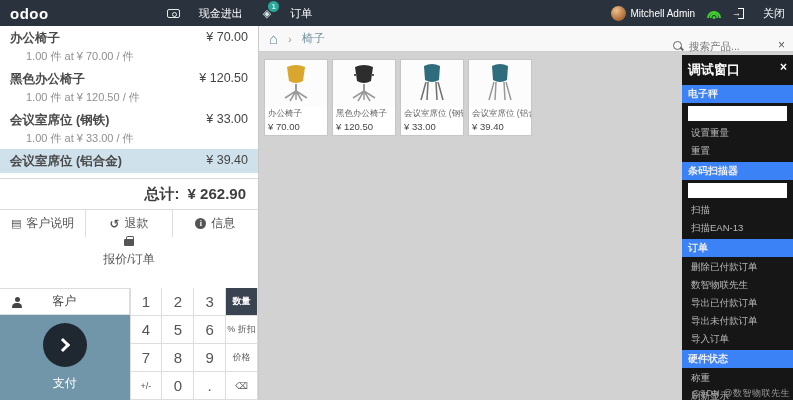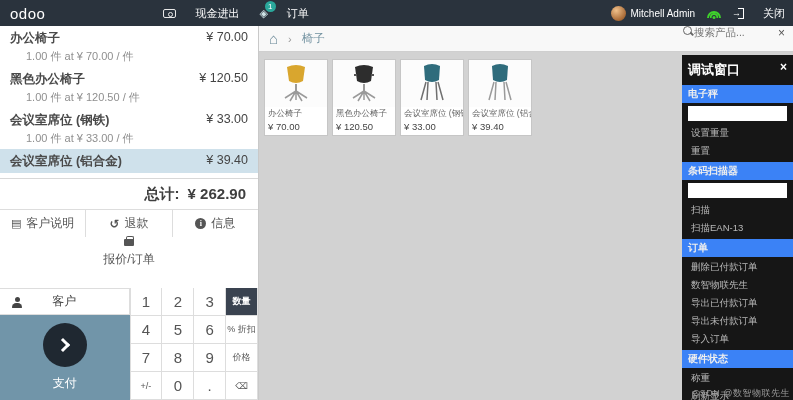--- a/index.html
+++ b/index.html
@@ -2,21 +2,21 @@
 <html><head>
 <meta charset="utf-8">
 <style>
   * { margin:0; padding:0; box-sizing:border-box; }
   html,body { width:793px; height:400px; }
   body { font-family:"Liberation Sans","DejaVu Sans",sans-serif; background:#fff; position:relative; overflow:hidden; }
 
   
   .topbar { position:absolute; left:0; top:0; width:793px; height:26px; background:#2a333d;
             display:flex; align-items:center; color:#fff; z-index:5; }
-  .logo { font-weight:normal; font-size:15px; letter-spacing:.5px; padding:0 10px; }
+  .logo { font-weight:bold; font-size:15px; letter-spacing:.5px; padding:0 10px; }
   .topbar-center { display:flex; gap:20px; margin-left:108px; }
   .tb-btn { display:flex; align-items:center; gap:19px; font-size:11px; cursor:pointer; white-space:nowrap; }
   .cash-icon { width:13px; height:9px; border:1px solid #e8e8e8; border-radius:2px; position:relative; }
   .cash-icon:after { content:""; position:absolute; left:4px; top:2px; width:3px; height:3px;
                      border:1px solid #e8e8e8; border-radius:50%; }
   .orders-icon { position:relative; font-size:11px; color:#cfe3e6; }
   .badge { position:absolute; top:-6px; right:-8px; width:11px; height:11px; background:#2aa79b;
            border-radius:50%; font-size:8px; line-height:11px; text-align:center; color:#fff; }
   .topbar-right { margin-left:auto; display:flex; align-items:center; gap:12px; padding-right:8px; }
   .user { display:flex; align-items:center; gap:5px; font-size:10px; cursor:pointer; }
@@ -81,21 +81,21 @@
   .np-key.fn { font-size:9px; color:#555; }
   .np-key.sel { background:#3a4350; color:#fff; font-weight:bold; }
 
   
   .main { position:absolute; left:259px; top:26px; right:0; bottom:0; background:#d2d2d2; }
   .breadcrumb-bar { height:26px; background:#f8f8f8; border-bottom:1px solid #cfcfcf; display:flex;
                     align-items:center; padding:0 10px; position:relative; }
   .home-icon { font-size:15px; color:#6b8a99; cursor:pointer; line-height:1; }
   .bc-sep { font-size:11px; color:#999; margin:0 10px; }
   .bc-cat { font-size:11.5px; color:#70909f; cursor:pointer; }
-  .search-bar { position:absolute; right:8px; top:0; height:26px; display:flex; align-items:flex-start; }
+  .search-bar { position:absolute; right:8px; top:0; height:26px; display:flex; align-items:flex-end; gap:5px; }
   .mag-icon { position:relative; width:11px; height:11px; }
   .mag-icon:before { content:""; position:absolute; left:0; top:0; width:7px; height:7px;
                      border:1.5px solid #666; border-radius:50%; }
   .mag-icon:after { content:""; position:absolute; left:7px; top:7px; width:4px; height:1.5px;
                     background:#666; transform:rotate(45deg); }
   .search-input { border:none; outline:none; background:transparent; font-size:10.5px; width:82px; color:#444;
                   font-family:"Liberation Sans","DejaVu Sans",sans-serif; }
   .clear-icon { font-size:12px; color:#555; cursor:pointer; margin-left:2px; }
   .grid { padding:5px 3px; }
   .pcard { float:left; width:64px; height:77px; background:#fff; border:1px solid #c6c6c6; margin:2px;

